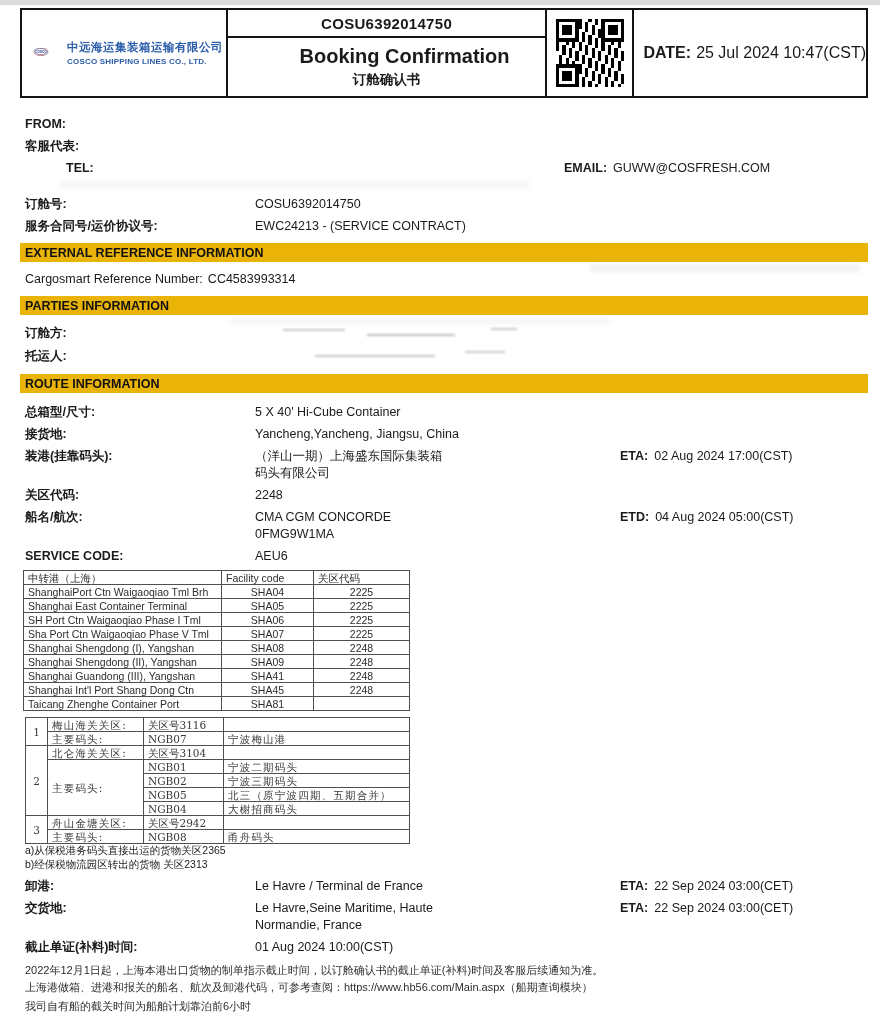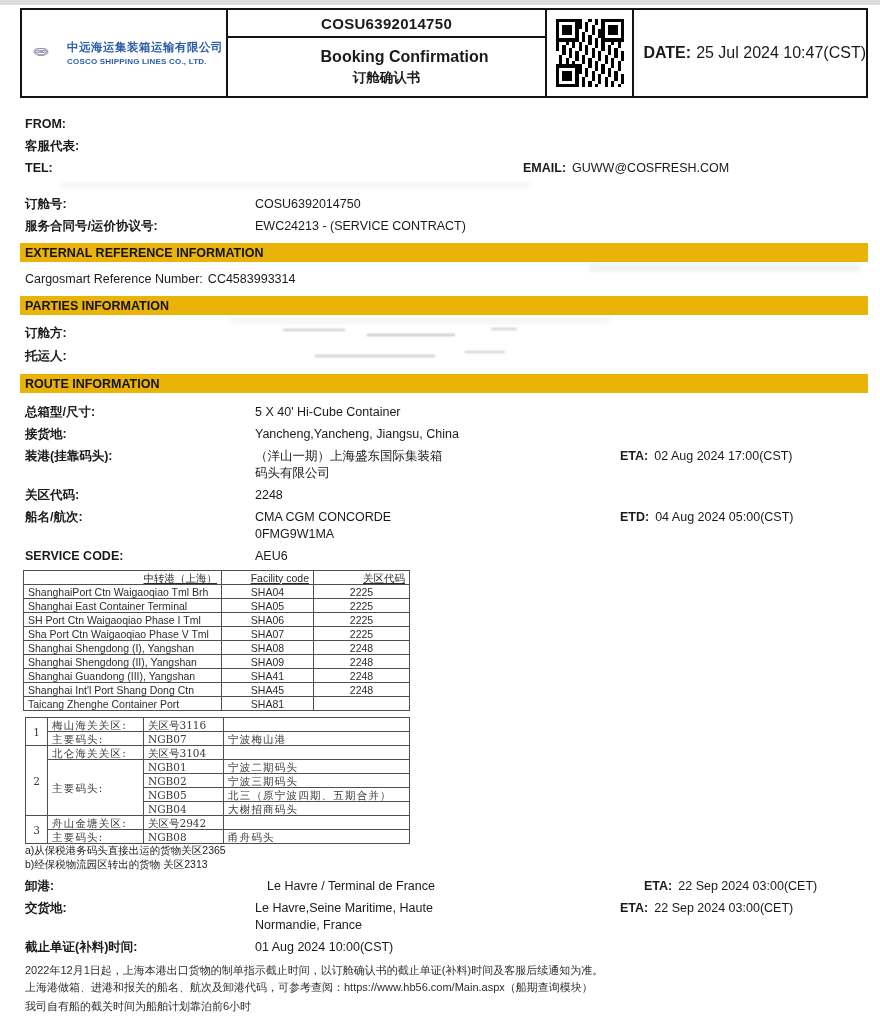--- a/index.html
+++ b/index.html
@@ -16,54 +16,54 @@
   .streak.s3 { top:318px; left:230px; width:380px; height:6px; background:#bbbbbb; opacity:.13; }
 
   
   .hdr { display:flex; border:2px solid #141414; height:90px; margin:8px 12px 0 20px; background:#fff; }
   .hdr-logo { width:198px; border-right:2px solid #141414; display:flex; align-items:center; justify-content:center; gap:18px; padding:0 3px;margin-left:8px; }
   .logo-text .cn { color:#2a5caa; font-weight:bold; font-size:11.5px; letter-spacing:.5px; white-space:nowrap; }
   .logo-text .en { color:#2a5caa; font-weight:bold; font-size:8px; letter-spacing:.2px; white-space:nowrap; margin-top:2px; }
   .hdr-mid { width:344px; border-right:2px solid #141414; display:flex; flex-direction:column; }
   .hdr-mid-top { height:28px; border-bottom:2px solid #141414; display:flex; align-items:center; justify-content:center; font-weight:bold; font-size:15px; letter-spacing:.3px; }
   .hdr-mid-bot { flex:1; display:flex; flex-direction:column; align-items:center; justify-content:center; }
-  .title-en { font-size:16px; font-weight:bold;margin-left:36px; }
+  .title-en { font-size:20px; font-weight:bold;margin-left:36px; }
   .title-cn { font-size:13.5px; font-weight:bold; margin-top:3px; }
   .hdr-qr { width:94px; border-right:2px solid #141414; display:flex; align-items:center; justify-content:center; }
   .hdr-date { flex:1; display:flex; align-items:center; padding-left:9px; font-size:16px; white-space:nowrap; }
   .hdr-date .dl { font-weight:bold; margin-right:5px; }
 
   
   .frow { display:flex; margin:0 12px 5px 25px; font-size:12.5px; line-height:17px; }
   .fl { width:230px; font-weight:bold; flex-shrink:0; }
-  .fl.wide { width:498px; }
+  .fl.wide { width:498px;margin-left:41px; }
   .fv { width:365px; flex-shrink:0; }
   .fr { display:flex; white-space:nowrap; }
   .fr .rl { font-weight:bold; margin-right:6px; }
   .plain { font-weight:normal; }
 
   .section-bar { margin:0 12px 0 20px; background:#eab308; font-weight:bold; font-size:12.5px; line-height:14px; padding:3px 5px 2px 5px; color:#111; }
 
   .mt18{margin-top:18px;} .mt19{margin-top:19px;} .mt11{margin-top:11px;}
   .mt10{margin-top:10px;} .mt9{margin-top:9px;} .mt8{margin-top:8px;}
-  .mt7{margin-top:7px;gap:12px;} .mt4{margin-top:4px;} .mt2{margin-top:2px;}
+  .mt7{margin-top:7px;} .mt4{margin-top:4px;} .mt2{margin-top:2px;}
 
   .smudge { display:inline-block; width:310px; height:13px; filter:blur(1.2px); opacity:.5;
     background:
       linear-gradient(#909090,#909090) 28px 4px/62px 2px no-repeat,
       linear-gradient(#7e7e7e,#7e7e7e) 112px 9px/88px 2px no-repeat,
       linear-gradient(#9a9a9a,#9a9a9a) 236px 3px/26px 2px no-repeat; }
   .smudge.v2 { background:
       linear-gradient(#8a8a8a,#8a8a8a) 60px 7px/120px 2px no-repeat,
       linear-gradient(#9a9a9a,#9a9a9a) 210px 3px/40px 2px no-repeat; }
 
   
   table.shg { border-collapse:collapse; margin:3px 0 0 23px; font-size:10.5px; color:#2d2d2d; }
   table.shg td, table.shg th { border:1px solid #4f4f4f; height:14px; line-height:12px; padding:0 4px; font-weight:normal; white-space:nowrap; }
-  table.shg th { text-align:right;text-decoration:underline; }
+  table.shg th { text-align:left; }
   table.shg td.c1 { width:198px; text-align:left; }
   table.shg td.c2 { width:92px; text-align:center; }
   table.shg td.c3 { width:96px; text-align:center; }
 
   
   table.ngb { border-collapse:collapse; margin:6px 0 0 25px; font-family:"DejaVu Serif","Liberation Serif",serif; font-size:10.5px; color:#3a3a3a; }
   table.ngb td { border:1px solid #4f4f4f; height:14px; line-height:12px; padding:0 4px; white-space:nowrap; }
   table.ngb td.no { width:22px; text-align:center; }
   table.ngb td.lab { width:96px; letter-spacing:1.2px; }
   table.ngb td.code { width:80px; }

